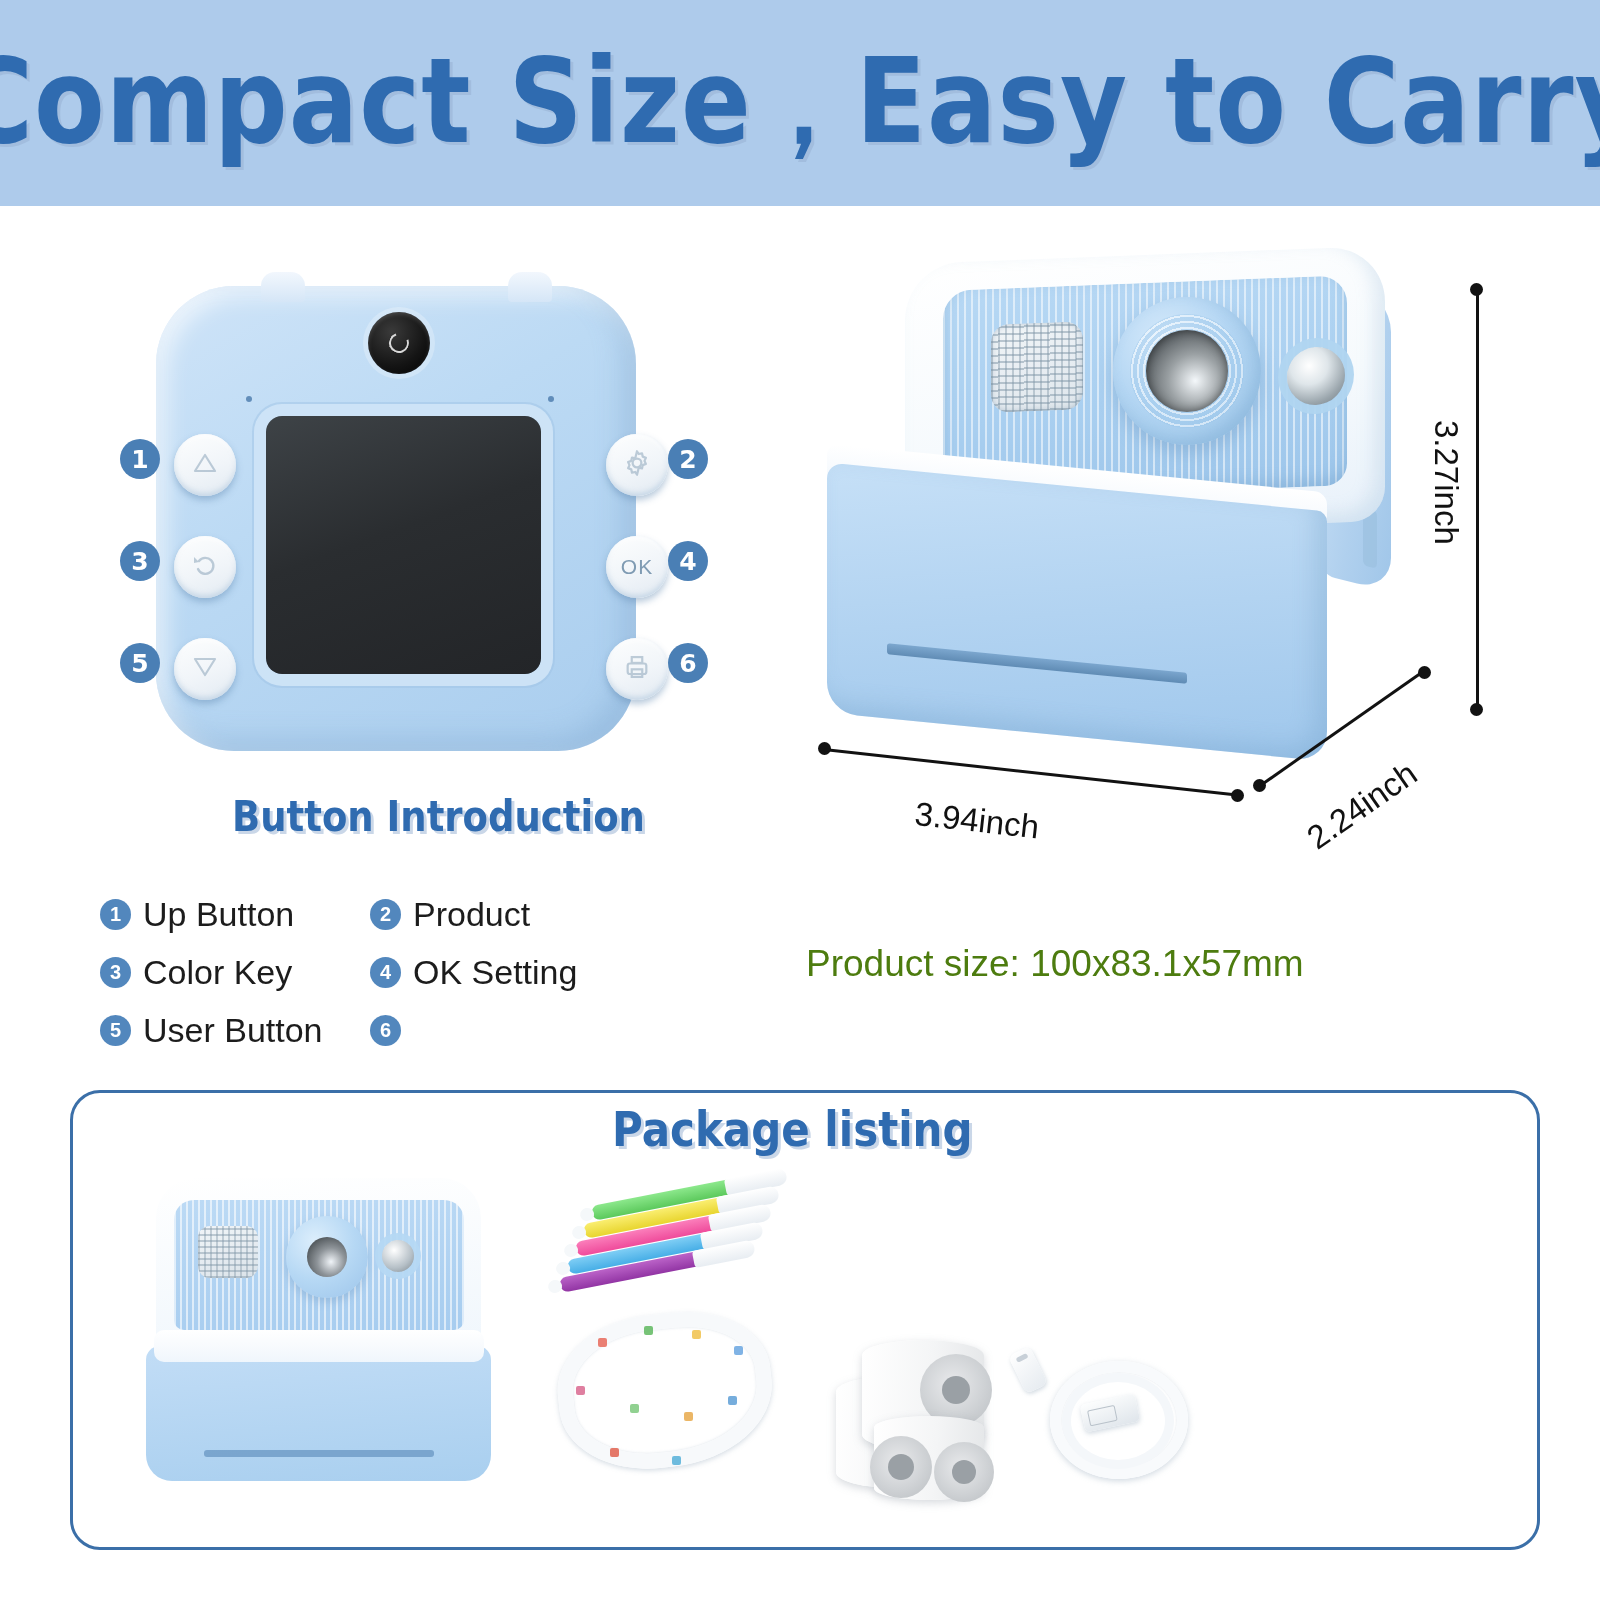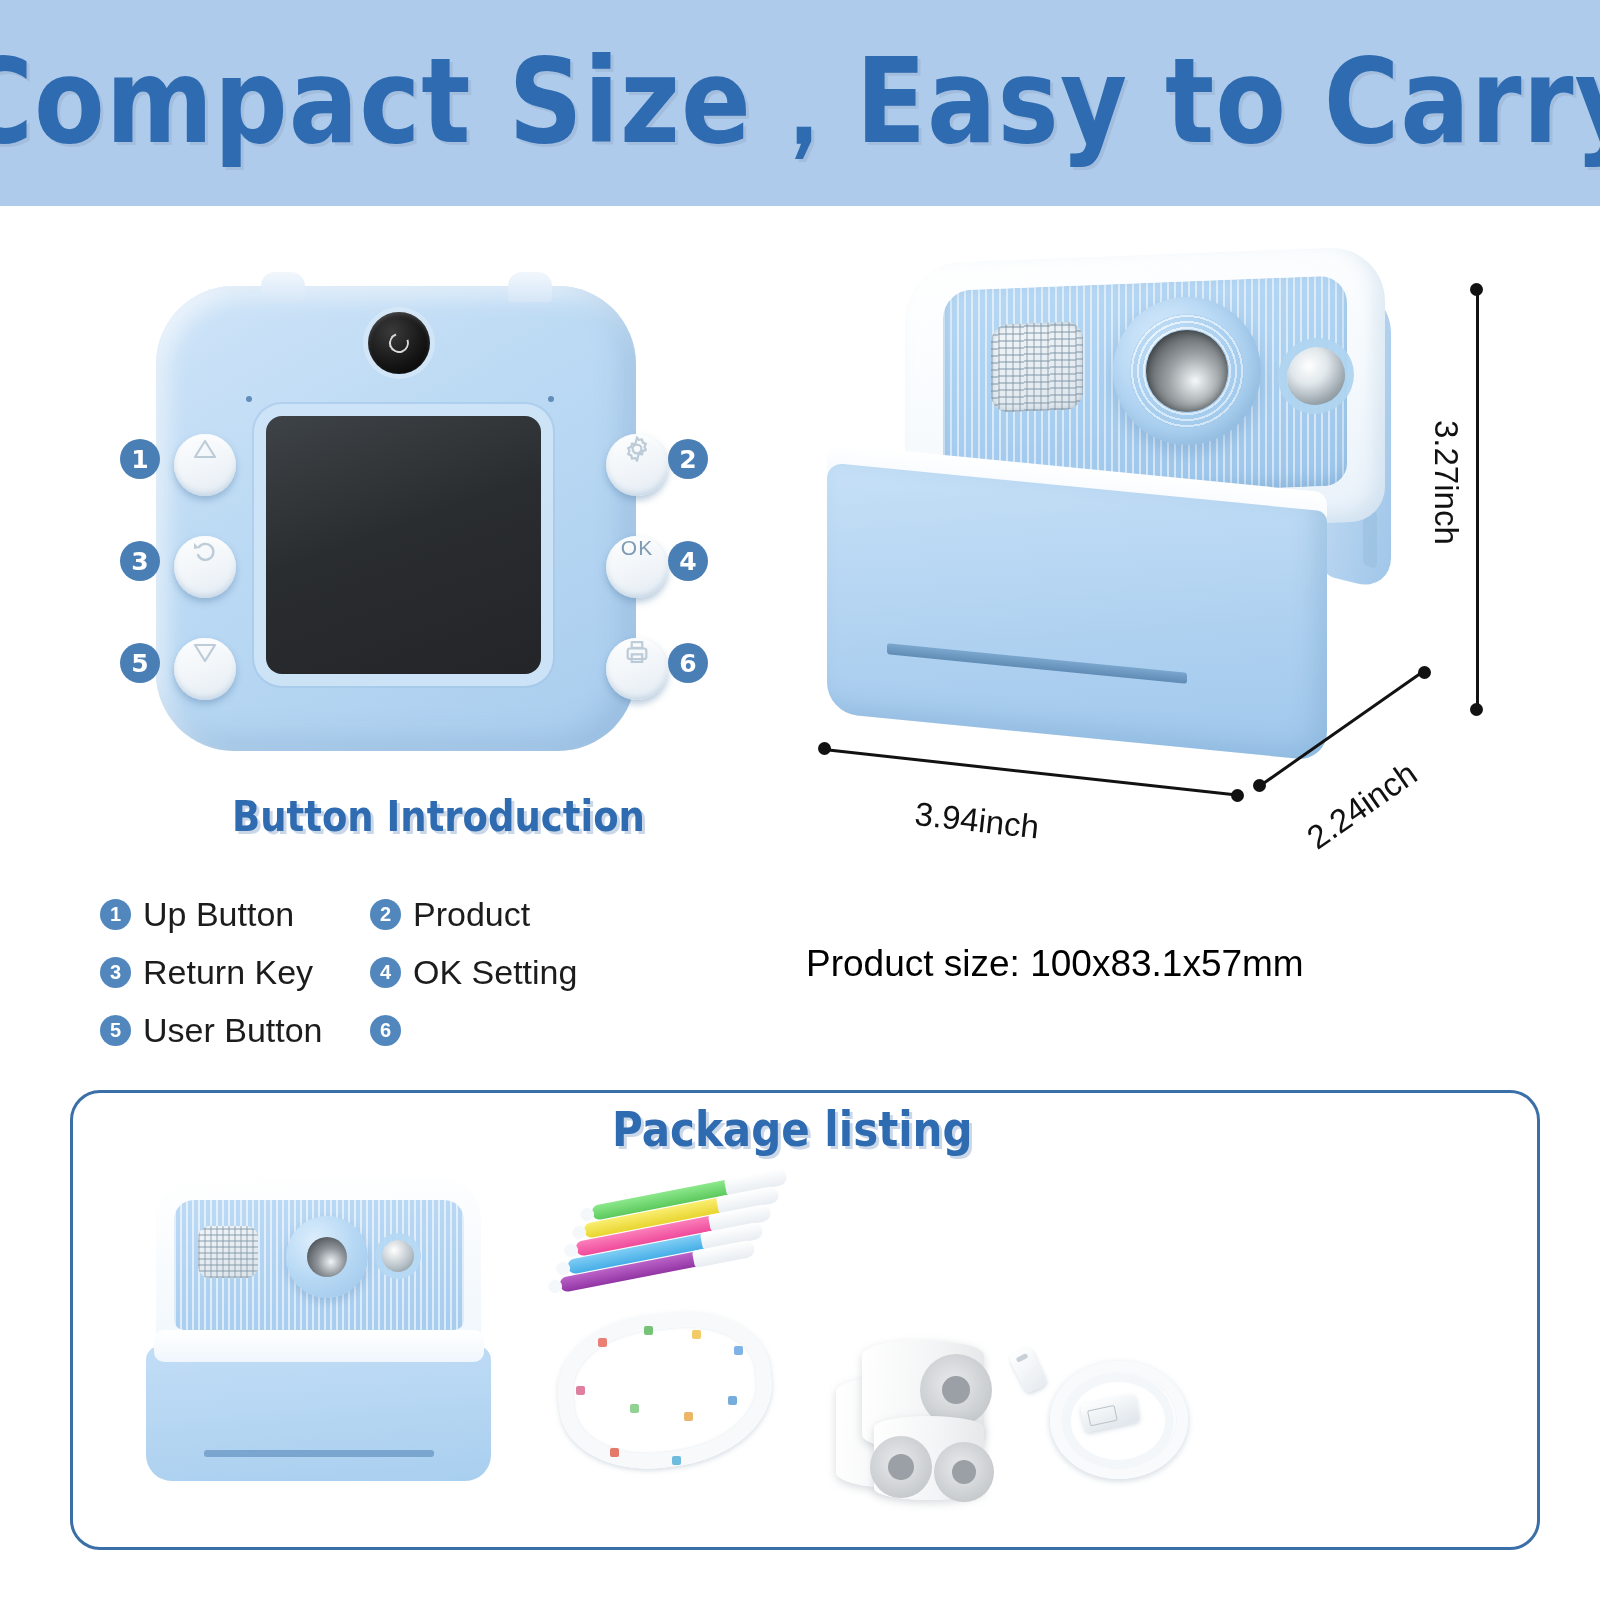--- a/index.html
+++ b/index.html
@@ -73,21 +73,21 @@
     background: linear-gradient(160deg,#3e4347 0%, #2a2d30 45%, #232528 100%);
     border-radius: 16px;
     box-shadow: 0 0 0 12px rgba(210,230,248,0.85), 0 0 0 14px rgba(160,195,230,0.5);
   }
 
   .btn-round {
     position:absolute; width:62px; height:62px; border-radius:50%;
     background: linear-gradient(160deg,#fdfefe 0%, #f1f5f9 55%, #e2eaf2 100%);
     box-shadow: 0 4px 7px rgba(95,135,175,0.45), inset 0 -3px 5px rgba(170,195,220,0.5),
                 inset 0 3px 4px rgba(255,255,255,0.9);
-    display:flex; justify-content:center;
+    display:flex; align-items:center; justify-content:center;
   }
   .btn-round svg { opacity:.42; }
   .b1 { left: 18px; top: 148px; }
   .b3 { left: 18px; top: 250px; }
   .b5 { left: 18px; top: 352px; }
   .b2 { left: 450px; top: 148px; }
   .b4 { left: 450px; top: 250px; }
   .b6 { left: 450px; top: 352px; }
 
   .num-badge {
@@ -197,21 +197,21 @@
   .p4 { left:568px; top:254px; width:14px; height:58px; transform:skewY(14deg); background:#9bc0e0; }
 
   
   .dim-line { position:absolute; background:#121212; }
   .dim-dot { position:absolute; width:13px; height:13px; border-radius:50%; background:#121212; }
   .dim-label { position:absolute; font-size:33px; color:#111;
                font-family:"Liberation Sans", sans-serif; white-space:nowrap; }
 
   
   .specs { position:absolute; left:806px; top:940px; }
-  .spec-line { font-size:37px; color:#000000; white-space:nowrap; line-height:1.32;
+  .spec-line { font-size:37px; color:#4d7c0f; white-space:nowrap; line-height:1.32;
                font-family:"Liberation Sans", sans-serif; }
 
   
   .pkg-box {
     position:absolute; left:70px; top:1090px; width:1470px; height:460px;
     border:3px solid #3b6fa8; border-radius:30px; background:#fff;
   }
   .pkg-title { position:absolute; left:612px; top:1105px; font-size:42px; }
 
   .pkg-list { position:absolute; left:1235px; top:1196px; }
@@ -433,21 +433,21 @@
         <div class="legend-text">Up Button</div>
       </div>
       <div class="legend-cell">
         <div class="legend-badge">2</div>
         <div class="legend-text">Product</div>
       </div>
     </div>
     <div class="legend-row">
       <div class="legend-cell c1">
         <div class="legend-badge">3</div>
-        <div class="legend-text">Return Key</div>
+        <div class="legend-text">Color Key</div>
       </div>
       <div class="legend-cell">
         <div class="legend-badge">4</div>
         <div class="legend-text">OK Setting</div>
       </div>
     </div>
     <div class="legend-row">
       <div class="legend-cell c1">
         <div class="legend-badge">5</div>
         <div class="legend-text">User Button</div>

